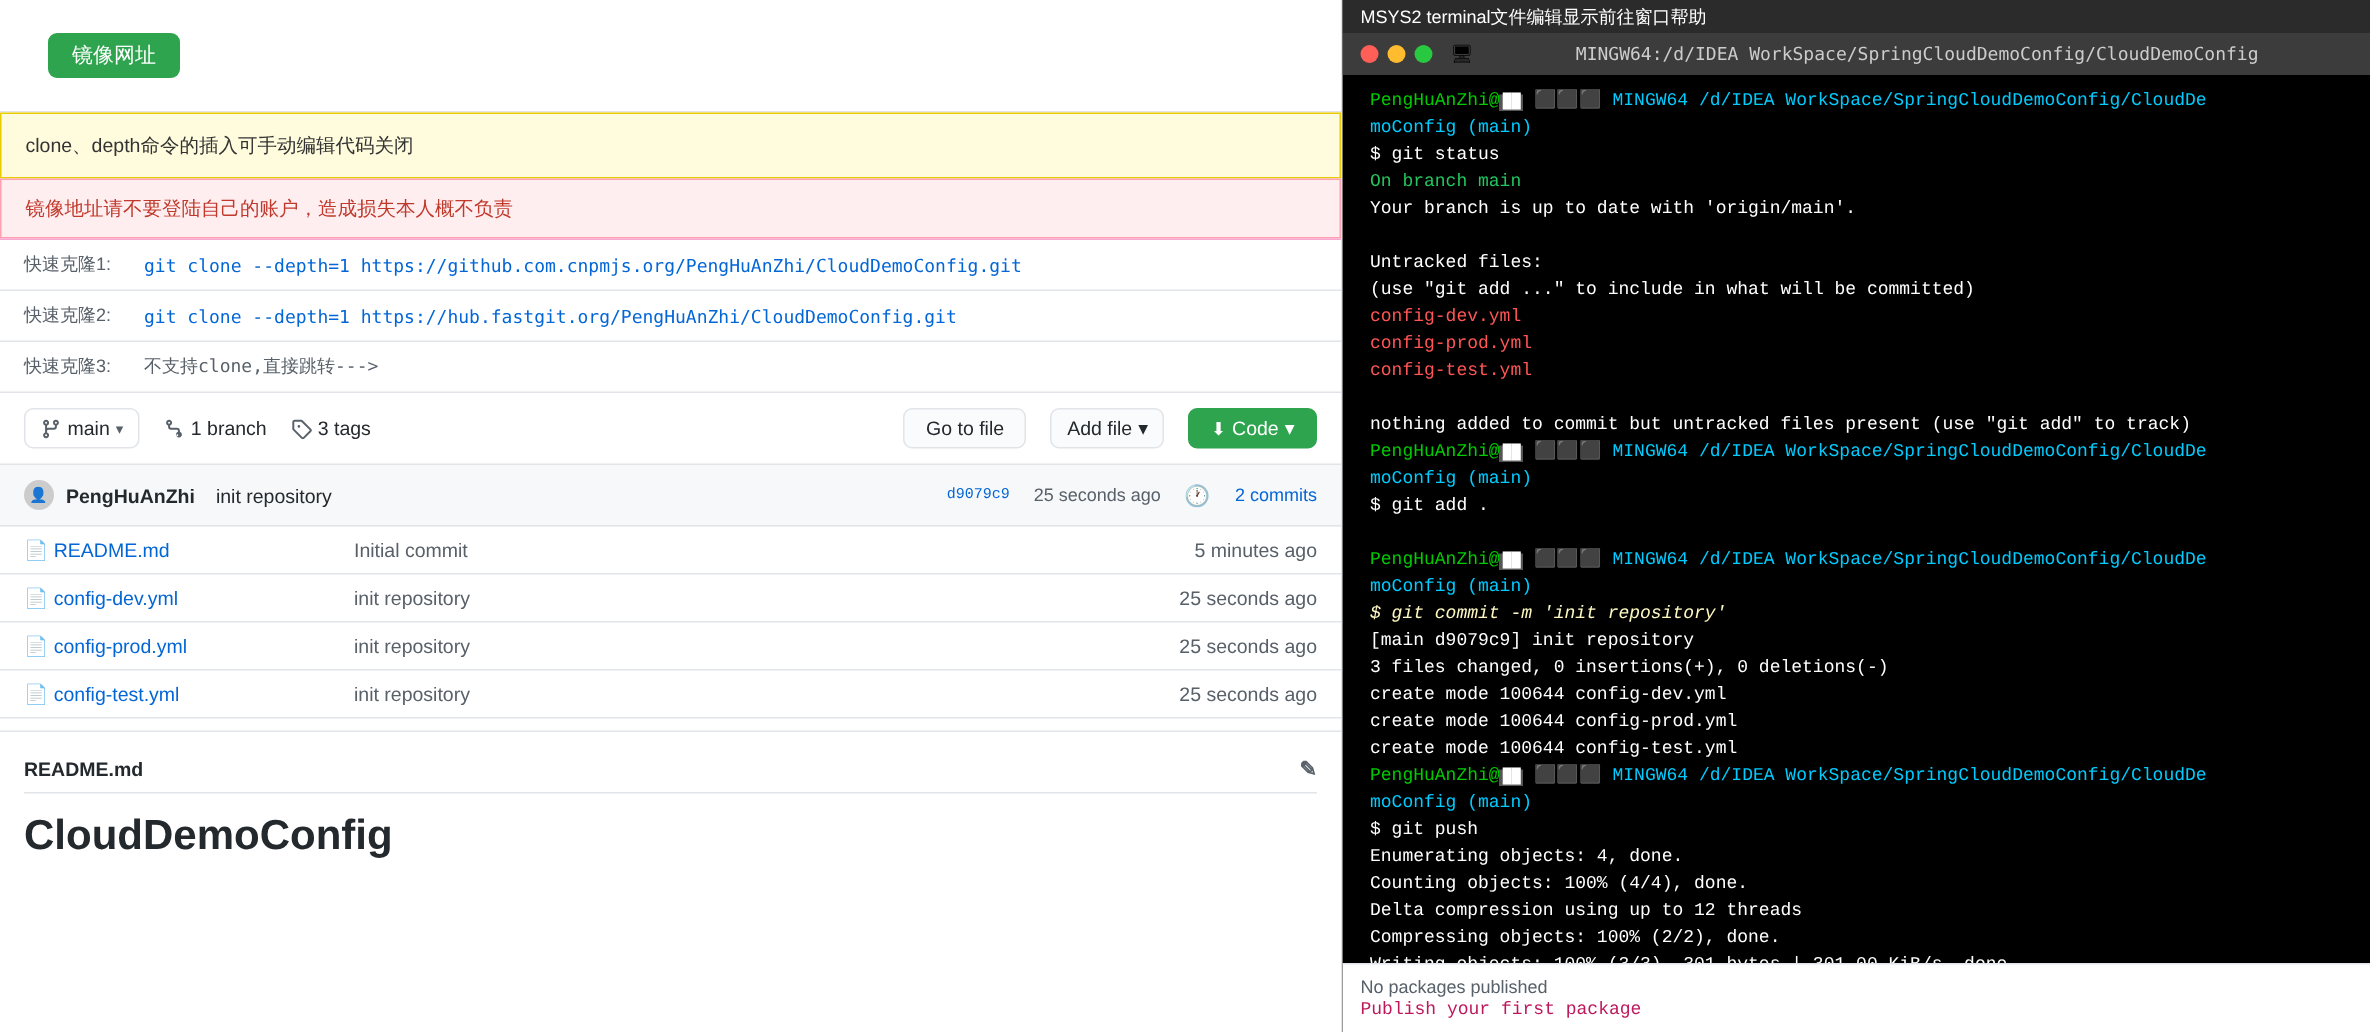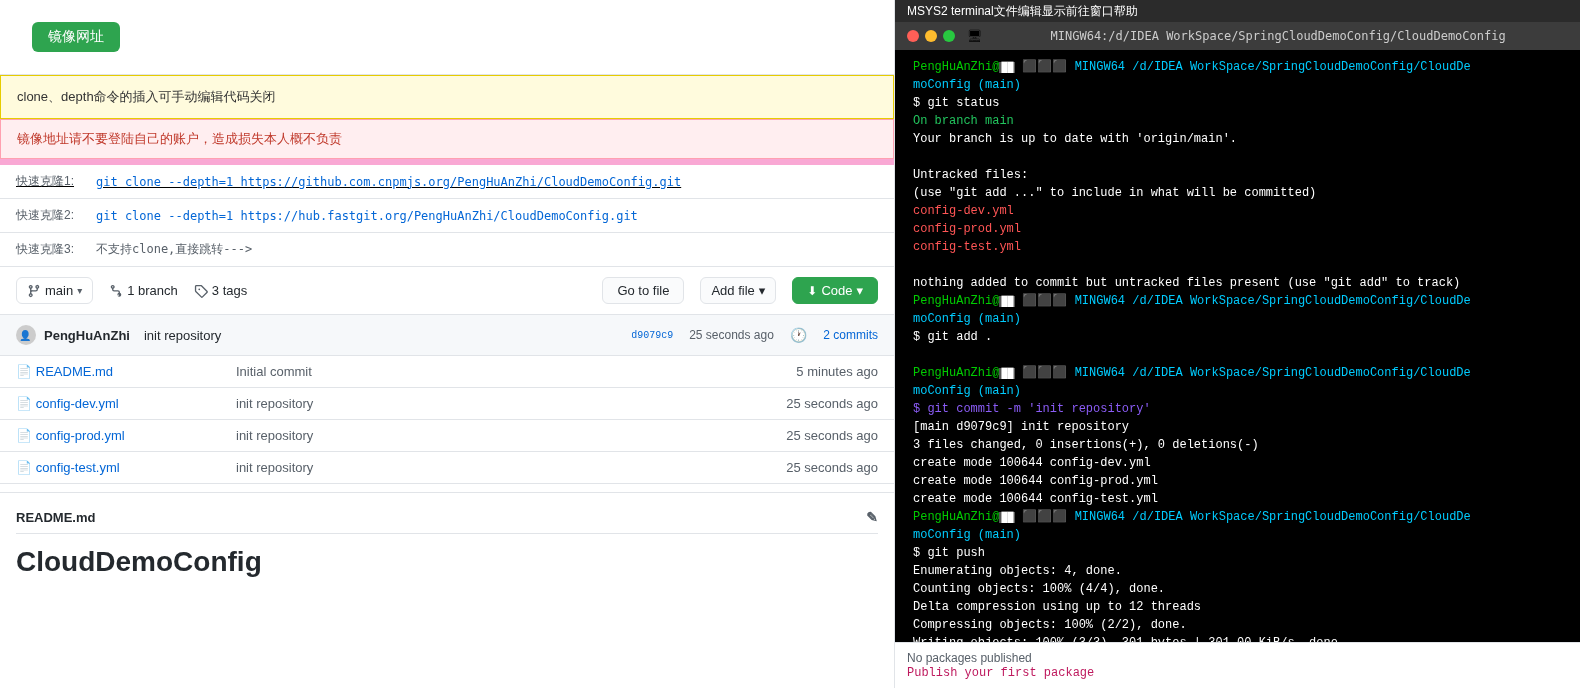--- a/index.html
+++ b/index.html
@@ -86,21 +86,21 @@
   </div>
 
   <div class="warning-yellow">
     <span>clone、depth命令的插入可手动编辑代码关闭</span>
   </div>
 
   <div class="warning-red">
     <span>镜像地址请不要登陆自己的账户，造成损失本人概不负责</span>
   </div>
 
-  <div class="clone-row" style="border-top: 6px solid #f9a8d4; text-decoration: underline;">
+  <div class="clone-row" style="border-top: 1px solid #f9a8d4;">
     <span class="clone-label">快速克隆1:</span>
     <span class="clone-cmd">git clone --depth=1 https://github.com.cnpmjs.org/PengHuAnZhi/CloudDemoConfig.git</span>
   </div>
   <div class="clone-row">
     <span class="clone-label">快速克隆2:</span>
     <span class="clone-cmd">git clone --depth=1 https://hub.fastgit.org/PengHuAnZhi/CloudDemoConfig.git</span>
   </div>
   <div class="clone-row">
     <span class="clone-label">快速克隆3:</span>
     <span class="clone-cmd-gray">不支持clone,直接跳转---&gt;</span>
@@ -229,21 +229,21 @@
       <div><span style="color:#ff5555;">        config-prod.yml</span></div>
       <div><span style="color:#ff5555;">        config-test.yml</span></div>
       <div><span style="color:#fff;">&nbsp;</span></div>
       <div><span style="color:#fff;">nothing added to commit but untracked files present (use "git add" to track)</span></div>
       <div><span style="color:#00cc00;">PengHuAnZhi@</span><span style="background:#555; color:#fff; font-size:10px; padding:0 2px;">██</span> <span style="color:#00ccff;">⬛⬛⬛ MINGW64</span> <span style="color:#00ccff;">/d/IDEA WorkSpace/SpringCloudDemoConfig/CloudDe</span></div>
       <div><span style="color:#00ccff;">moConfig (main)</span></div>
       <div><span style="color:#fff;">$ git add .</span></div>
       <div><span style="color:#fff;">&nbsp;</span></div>
       <div><span style="color:#00cc00;">PengHuAnZhi@</span><span style="background:#555; color:#fff; font-size:10px; padding:0 2px;">██</span> <span style="color:#00ccff;">⬛⬛⬛ MINGW64</span> <span style="color:#00ccff;">/d/IDEA WorkSpace/SpringCloudDemoConfig/CloudDe</span></div>
       <div><span style="color:#00ccff;">moConfig (main)</span></div>
-      <div><span style="color:#8b5cf6;">$ git commit -m 'init repository'</span></div>
+      <div><span style="color:#fef9c3;font-style:italic;">$ git commit -m 'init repository'</span></div>
       <div><span style="color:#fff;">[main d9079c9] init repository</span></div>
       <div><span style="color:#fff;"> 3 files changed, 0 insertions(+), 0 deletions(-)</span></div>
       <div><span style="color:#fff;"> create mode 100644 config-dev.yml</span></div>
       <div><span style="color:#fff;"> create mode 100644 config-prod.yml</span></div>
       <div><span style="color:#fff;"> create mode 100644 config-test.yml</span></div>
       <div><span style="color:#00cc00;">PengHuAnZhi@</span><span style="background:#555; color:#fff; font-size:10px; padding:0 2px;">██</span> <span style="color:#00ccff;">⬛⬛⬛ MINGW64</span> <span style="color:#00ccff;">/d/IDEA WorkSpace/SpringCloudDemoConfig/CloudDe</span></div>
       <div><span style="color:#00ccff;">moConfig (main)</span></div>
       <div><span style="color:#fff;">$ git push</span></div>
       <div><span style="color:#fff;">Enumerating objects: 4, done.</span></div>
       <div><span style="color:#fff;">Counting objects: 100% (4/4), done.</span></div>

